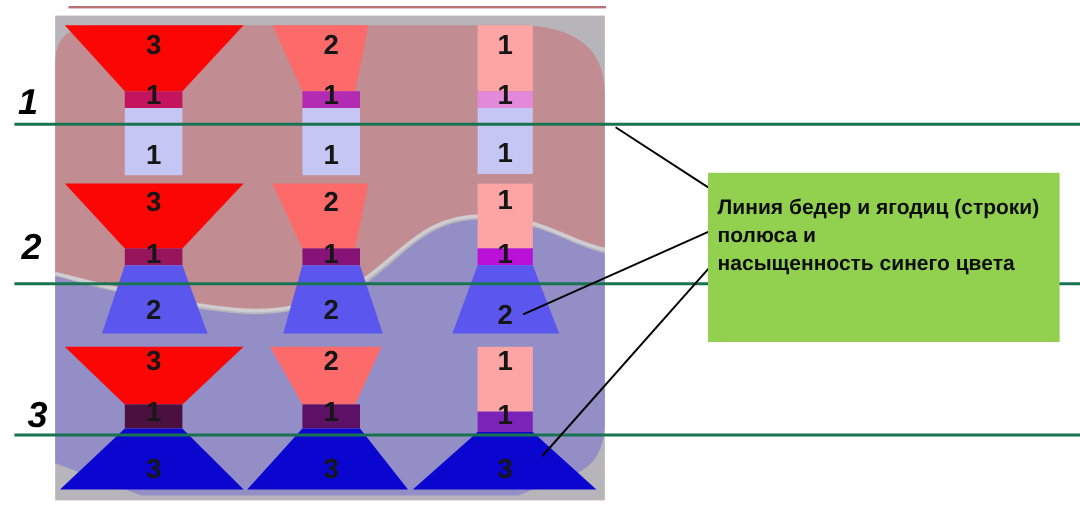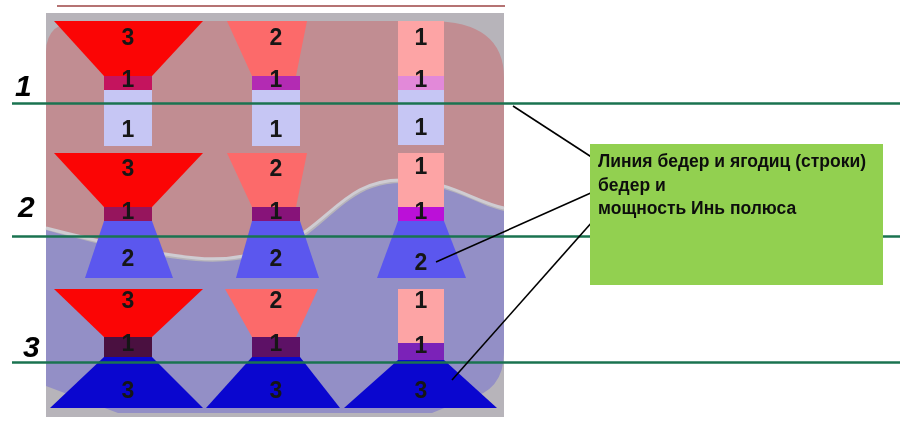--- a/index.html
+++ b/index.html
@@ -20,21 +20,21 @@
     position:absolute;color:#000;
     font-size:30px;font-weight:700;font-style:italic;
     font-family:"Liberation Sans",sans-serif;line-height:1;
   }
   .row-label.r1{left:15px;top:71px;}
   .row-label.r2{left:18px;top:192px;}
   .row-label.r3{left:23px;top:332px;}
   .callout-box{
     position:absolute;left:590px;top:144px;width:293px;height:141px;
     background:#92d050;color:#0d0d0d;
-    padding:6px 6px 0 8px;box-sizing:border-box;
+    padding:17px 6px 0 8px;box-sizing:border-box;
     font-weight:700;font-size:17.5px;line-height:23.5px;
     font-family:"Liberation Sans",sans-serif;
   }
   .callout-box div{white-space:nowrap;}
 </style>
 </head>
 <body>
 
 <div class="stage">
 
@@ -129,17 +129,17 @@
     <line x1="436" y1="262" x2="593" y2="192" stroke="#000000" stroke-width="1.6"></line>
     <line x1="452" y1="380" x2="593" y2="221" stroke="#000000" stroke-width="1.6"></line>
   </svg>
 
   <div class="row-label r1">1</div>
   <div class="row-label r2">2</div>
   <div class="row-label r3">3</div>
 
   <div class="callout-box">
     <div>Линия бедер и ягодиц (строки)</div>
-    <div>бедер и</div>
-    <div>мощность Инь полюса</div>
+    <div>полюса и</div>
+    <div>насыщенность синего цвета</div>
   </div>
 
 </div>
 
 </body></html>

